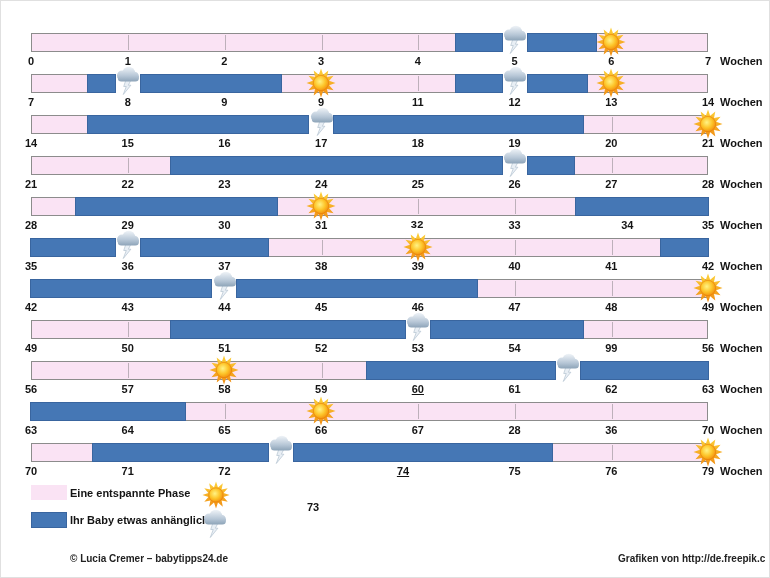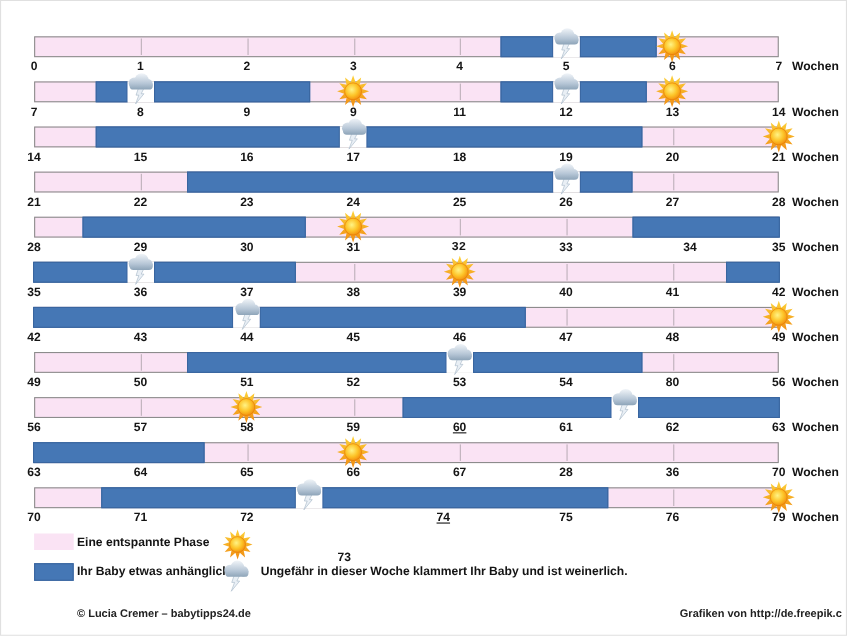--- a/index.html
+++ b/index.html
@@ -286,21 +286,21 @@
         <div class="gap" style="left: 374.857px; width: 24px;"></div>
         <svg class="icon cloud" style="left: 373.357px;">
           <use href="#sym-cloud"></use>
         </svg>
         <div class="wk" style="left: 0px;">49</div>
         <div class="wk" style="left: 96.7143px;">50</div>
         <div class="wk" style="left: 193.429px;">51</div>
         <div class="wk" style="left: 290.143px;">52</div>
         <div class="wk" style="left: 386.857px;">53</div>
         <div class="wk" style="left: 483.571px;">54</div>
-        <div class="wk" style="left: 580.286px;">80</div>
+        <div class="wk" style="left: 580.286px;">99</div>
         <div class="wk" style="left: 677px;">56</div>
         <div class="unit">Wochen</div>
       </div>
       <div class="bar-row" style="top: 361px;">
         <div class="bar" style="background: rgb(250, 227, 244); border-color: rgb(140, 140, 140);">
           <div class="tick" style="left: 96.2143px; background: rgb(189, 176, 186);"></div>
           <div class="tick" style="left: 192.929px; background: rgb(189, 176, 186);"></div>
           <div class="tick" style="left: 289.643px; background: rgb(189, 176, 186);"></div>
           <div class="tick" style="left: 386.357px; background: rgb(189, 176, 186);"></div>
           <div class="tick" style="left: 483.071px; background: rgb(189, 176, 186);"></div>
@@ -384,17 +384,16 @@
   <svg id="legend-sun">
       <use href="#sym-sun"></use>
     </svg>
 
   <div id="legend-swatch-clingy" style="background: rgb(69, 119, 181); border-color: rgb(57, 101, 159);"></div>
   <div id="legend-text-clingy" class="legend-label">Ihr Baby etwas anhänglicher</div>
 
   <svg id="legend-cloud">
       <use href="#sym-cloud"></use>
     </svg>
-  <div id="legend-cloud-text" class="legend-label">Ungefähr in dieser Woche klammert Ihr Baby und ist weinerlich.</div>
 
   <div id="footer-left" class="footer">© Lucia Cremer – babytipps24.de</div>
   <div id="footer-right" class="footer">Grafiken von http://de.freepik.c</div>
 </div>
 
 </body></html>

